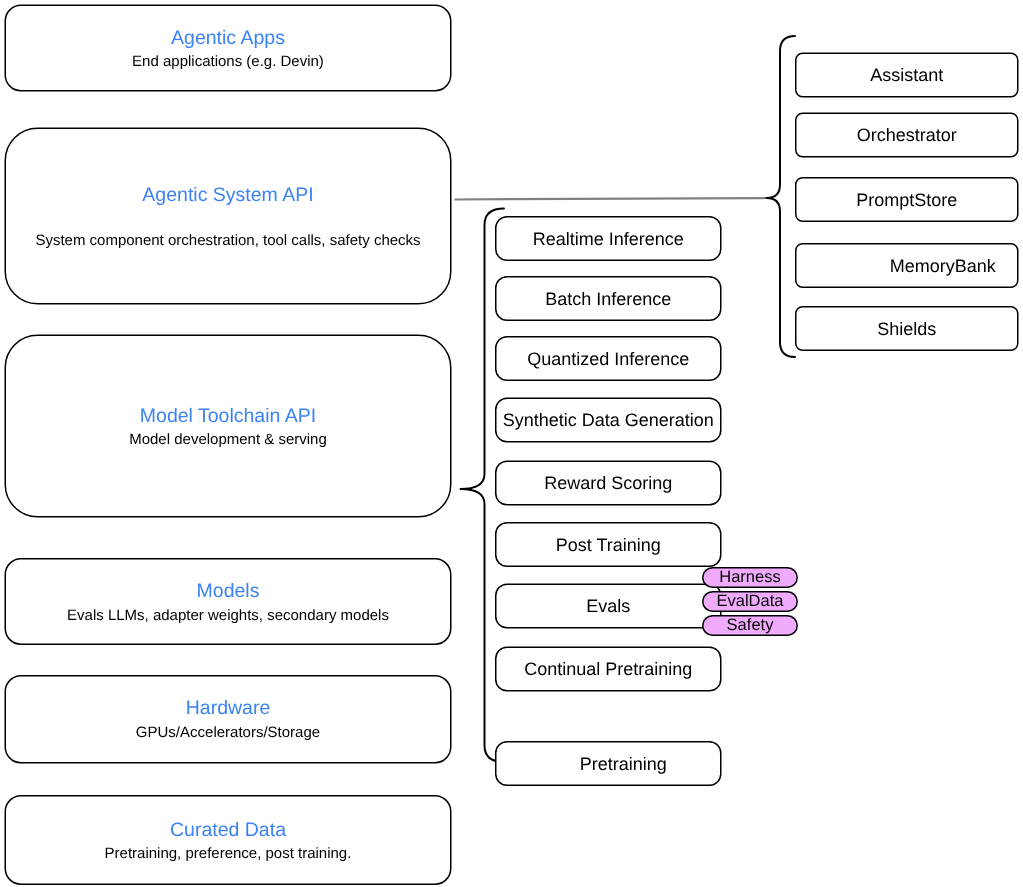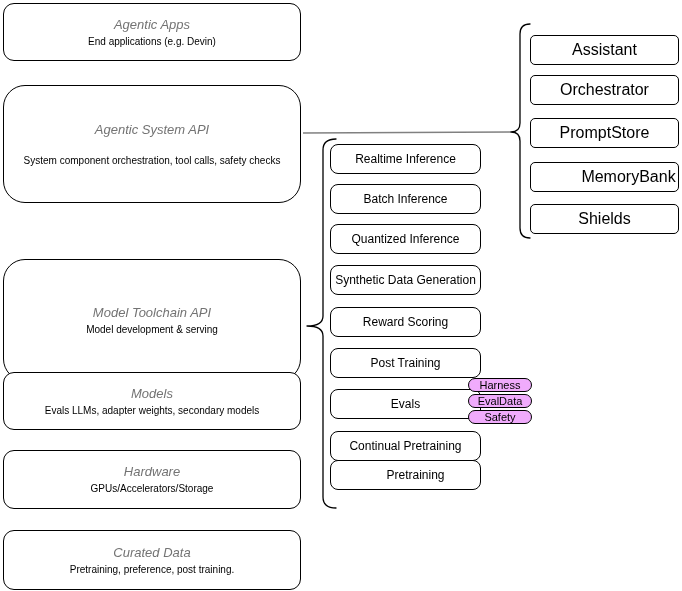--- a/index.html
+++ b/index.html
@@ -29,22 +29,21 @@
     display: flex;
     flex-direction: column;
     align-items: center;
     justify-content: center;
     text-align: center;
     z-index: 2;
   }
   .node .title {
     font-size: 13px;
     line-height: 16px;
-    color: #737373;
-    font-style: italic;
+    color: #3b82f6;
   }
   .node .subtitle {
     font-size: 10px;
     line-height: 13px;
     margin-top: 2px;
     color: #000000;
   }
   .small-node { border-radius: 11px; }
   .big-node   { border-radius: 22px; }
   .mnode {
@@ -66,21 +65,21 @@
     position: absolute;
     left: 530px;
     width: 149px;
     height: 30px;
     background: #ffffff;
     border: 1px solid #000000;
     border-radius: 5px;
     display: flex;
     align-items: center;
     justify-content: center;
-    font-size: 16px;
+    font-size: 12px;
     text-align: center;
     z-index: 2;
   }
   .tag {
     position: absolute;
     left: 468px;
     width: 64px;
     height: 14px;
     background: #f0abfc;
     border: 1px solid #000000;
@@ -110,21 +109,21 @@
   <div class="node small-node" style="top:3px;height:58px;">
     <div class="title">Agentic Apps</div>
     <div class="subtitle">End applications (e.g. Devin)</div>
   </div>
 
   <div class="node big-node" style="top:85px;height:118px;gap:14px;">
     <div class="title">Agentic System API</div>
     <div class="subtitle">System component orchestration, tool calls, safety checks</div>
   </div>
 
-  <div class="node big-node" style="top:223px;height:122px;margin-top:36px;">
+  <div class="node big-node" style="top:223px;height:122px;">
     <div class="title">Model Toolchain API</div>
     <div class="subtitle">Model development &amp; serving</div>
   </div>
 
   <div class="node small-node" style="top:372px;height:58px;">
     <div class="title">Models</div>
     <div class="subtitle">Evals LLMs, adapter weights, secondary models</div>
   </div>
 
   <div class="node small-node" style="top:450px;height:59px;">
@@ -154,21 +153,21 @@
   </div>
   <div class="mnode" style="top:348px;">
     <span>Post Training</span>
   </div>
   <div class="mnode" style="top:389px;">
     <span>Evals</span>
   </div>
   <div class="mnode" style="top:431px;">
     <span>Continual Pretraining</span>
   </div>
-  <div class="mnode" style="top:460px;padding-left:20px;">
+  <div class="mnode" style="top:494px;padding-left:20px;">
     <span>Pretraining</span>
   </div>
 
   <div class="tag" style="top:378px;">
     <span>Harness</span>
   </div>
   <div class="tag" style="top:394px;">
     <span>EvalData</span>
   </div>
   <div class="tag" style="top:410px;">

